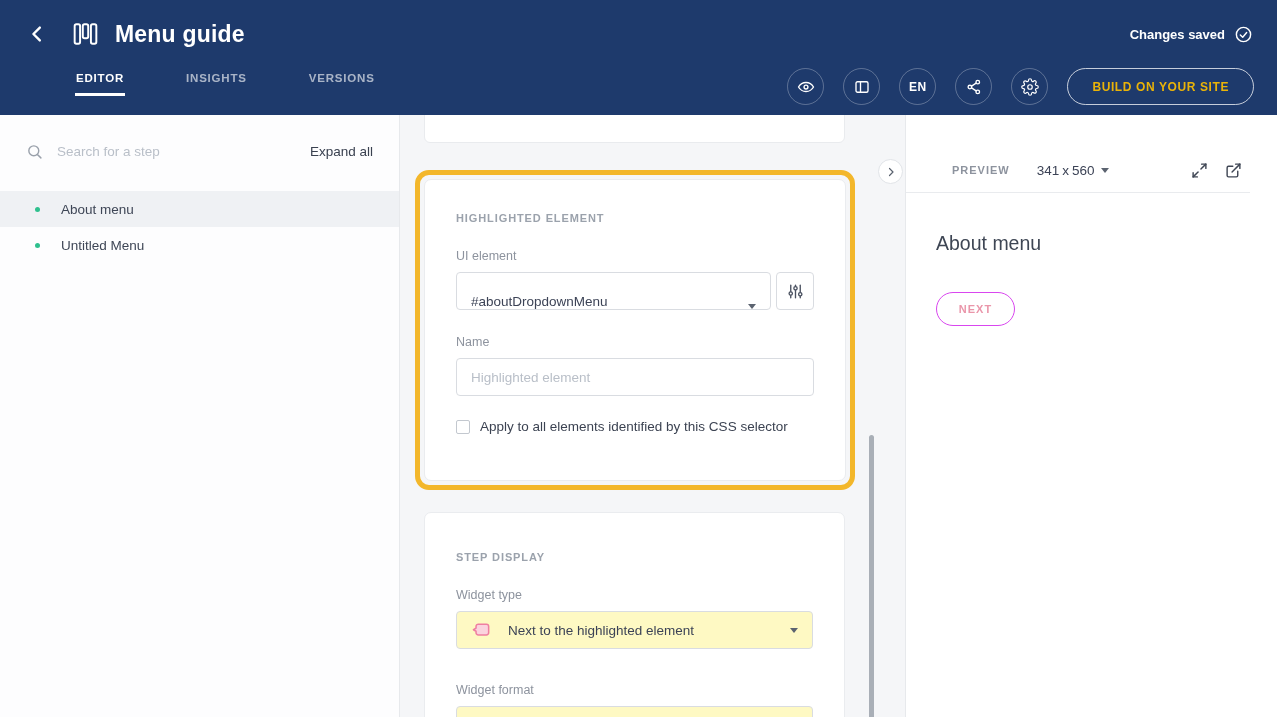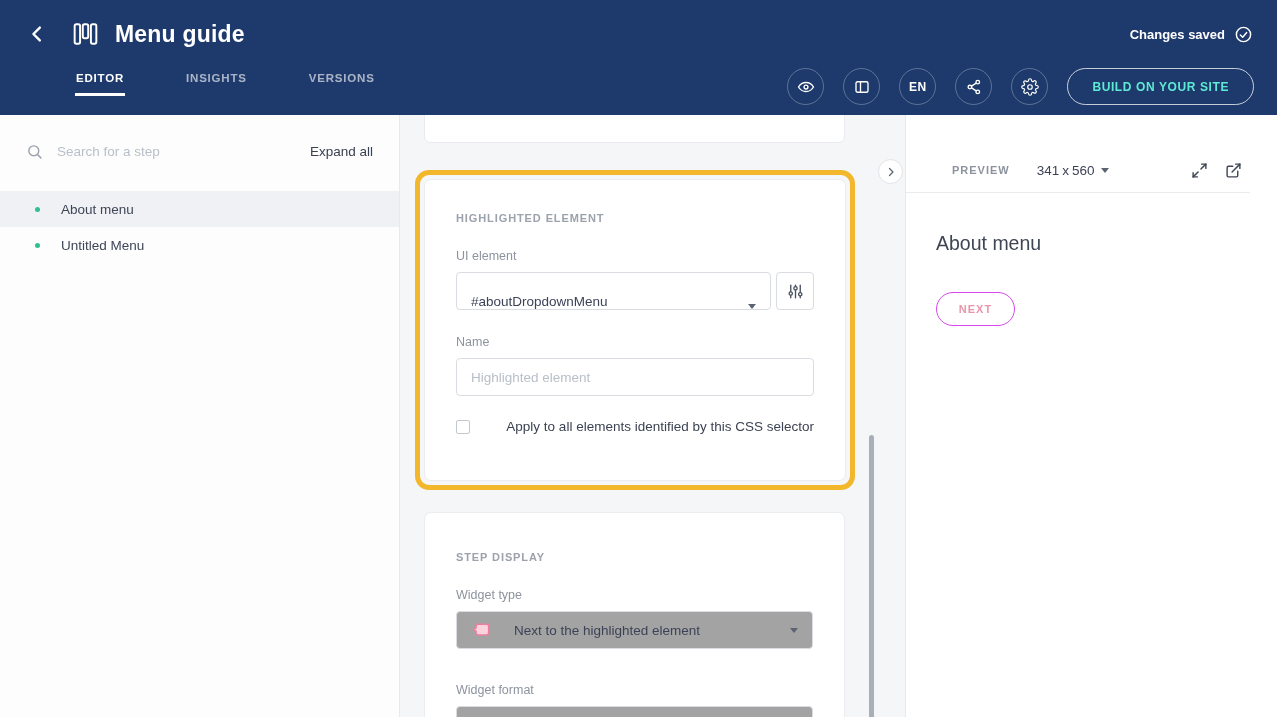--- a/index.html
+++ b/index.html
@@ -14,21 +14,21 @@
   .app-title{margin:0 0 0 16px;font-size:23px;font-weight:700;letter-spacing:.2px;}
   .saved{margin-left:auto;display:flex;align-items:center;gap:9px;font-size:13px;font-weight:700;}
   .header-bottom{display:flex;align-items:flex-start;justify-content:space-between;padding:0 23px 0 75px;margin-top:12px;}
   .tabs{display:flex;gap:60px;}
   .tab{background:none;border:none;color:rgba(255,255,255,.62);font-size:11.5px;font-weight:700;letter-spacing:.8px;padding:6px 1px 9px;border-bottom:3px solid transparent;cursor:pointer;font-family:inherit;}
   .tab.active{color:#fff;border-bottom-color:#fff;}
   .header-actions{display:flex;align-items:center;gap:19px;margin-top:2px;}
   .icon-circle{width:37px;height:37px;border-radius:50%;border:1px solid rgba(255,255,255,.28);background:transparent;color:#fff;display:flex;align-items:center;justify-content:center;cursor:pointer;padding:0;}
   .icon-circle svg{width:18px;height:18px;}
   .lang{font-size:12px;font-weight:700;letter-spacing:.5px;font-family:inherit;}
-  .build-btn{height:37px;padding:0 24px;border-radius:19px;border:1px solid rgba(255,255,255,.75);background:transparent;color:#5eead4;font-size:12px;font-weight:700;letter-spacing:.6px;cursor:pointer;font-family:inherit;}
+  .build-btn{height:37px;padding:0 24px;border-radius:19px;border:1px solid rgba(255,255,255,.75);background:transparent;color:#eab308;font-size:12px;font-weight:700;letter-spacing:.6px;cursor:pointer;font-family:inherit;}
   .publish-group{margin-left:6px;display:flex;height:37px;border-radius:19px;overflow:hidden;background:#ff4170;}
   .publish-main{border:none;background:transparent;color:#fff;font-size:12px;font-weight:700;letter-spacing:.8px;width:173px;cursor:pointer;font-family:inherit;}
   .publish-caret{width:41px;border:none;border-left:1px solid rgba(255,255,255,.35);background:transparent;display:flex;align-items:center;justify-content:center;cursor:pointer;padding:0;}
   .caret{width:0;height:0;border-left:4px solid transparent;border-right:4px solid transparent;border-top:5px solid #5b6370;}
   .caret.white{border-top-color:#fff;}
 
   
   .sidebar{position:absolute;top:115px;left:0;width:400px;bottom:0;background:#fdfdfe;border-right:1px solid #e7e9ec;box-sizing:border-box;}
   .search-row{display:flex;align-items:center;height:72px;padding:0 26px;gap:12px;}
   .search-icon{color:#9aa1ab;flex:none;display:flex;}
@@ -47,25 +47,25 @@
   .he-card{width:100%;height:100%;box-sizing:border-box;background:#fff;border:1px solid #eaecef;border-radius:7px;padding:32px 31px 0;}
   .section-title{margin:0;font-size:11px;font-weight:700;letter-spacing:.9px;color:#9ba2ac;}
   .field-label{display:block;margin:25px 0 9px;font-size:12.5px;color:#8d939e;}
   .field-label.wide{margin-top:34px;}
   .select-row{display:flex;gap:5px;}
   .select{flex:1;height:38px;border:1px solid #d9dce1;border-radius:4px;background:#fff;display:flex;align-items:flex-end;padding:0 14px;font-size:13.5px;color:#3c4356;cursor:pointer;box-sizing:border-box;}
   .select .caret{margin-left:auto;}
   .tune-btn{width:38px;height:38px;flex:none;border:1px solid #d9dce1;border-radius:4px;background:#fff;color:#4a5160;display:flex;align-items:center;justify-content:center;cursor:pointer;padding:0;}
   .text-input{width:100%;height:38px;border:1px solid #d9dce1;border-radius:4px;padding:0 14px;font-size:13.5px;color:#3c4356;box-sizing:border-box;font-family:inherit;outline:none;background:#fff;}
   .text-input::placeholder{color:#b9bfc8;}
-  .check-row{display:flex;align-items:center;gap:10px;margin-top:23px;cursor:pointer;justify-content:space-between;}
+  .check-row{display:flex;align-items:center;gap:10px;margin-top:23px;cursor:pointer;}
   .checkbox{width:14px;height:14px;border:1px solid #c3c8cf;border-radius:2px;background:#fff;flex:none;box-sizing:border-box;}
   .check-label{font-size:13.5px;color:#3c4352;}
   .sd-card{position:absolute;left:24px;top:397px;width:421px;height:360px;background:#fff;border:1px solid #eaecef;border-radius:7px;box-sizing:border-box;padding:38px 31px 0;}
-  .widget-select{height:38px;border:1px solid #d9dce1;border-radius:4px;background:#a3a3a3;display:flex;align-items:center;gap:23px;padding:12px 14px;font-size:13.5px;color:#3c4356;cursor:pointer;box-sizing:border-box;}
+  .widget-select{height:38px;border:1px solid #d9dce1;border-radius:4px;background:#fef9c3;display:flex;align-items:center;gap:17px;padding:12px 14px;font-size:13.5px;color:#3c4356;cursor:pointer;box-sizing:border-box;}
   .widget-select .caret{margin-left:auto;}
   .tooltip-icon{display:flex;flex:none;}
   .scroll-thumb{position:absolute;right:31px;top:320px;height:420px;width:5px;border-radius:3px;background:#a9afb7;cursor:pointer;}
   .collapse-toggle{position:absolute;left:878px;top:159px;width:25px;height:25px;border-radius:50%;background:#fff;border:1px solid #e1e4e8;color:#59616e;display:flex;align-items:center;justify-content:center;cursor:pointer;z-index:5;padding:0;}
 
   
   .preview{position:absolute;top:115px;right:0;width:372px;bottom:0;background:#fff;border-left:1px solid #e7e9ec;box-sizing:border-box;}
   .preview-header{margin:33px 27px 0 0;height:45px;border-bottom:1px solid #e9ebee;display:flex;align-items:center;padding-left:46px;box-sizing:border-box;}
   .preview-title{font-size:11px;font-weight:700;letter-spacing:1px;color:#8d939e;}
   .size-select{display:flex;align-items:center;gap:3px;margin-left:27px;font-size:13.5px;color:#3c4356;cursor:pointer;background:none;border:none;font-family:inherit;padding:0;}

